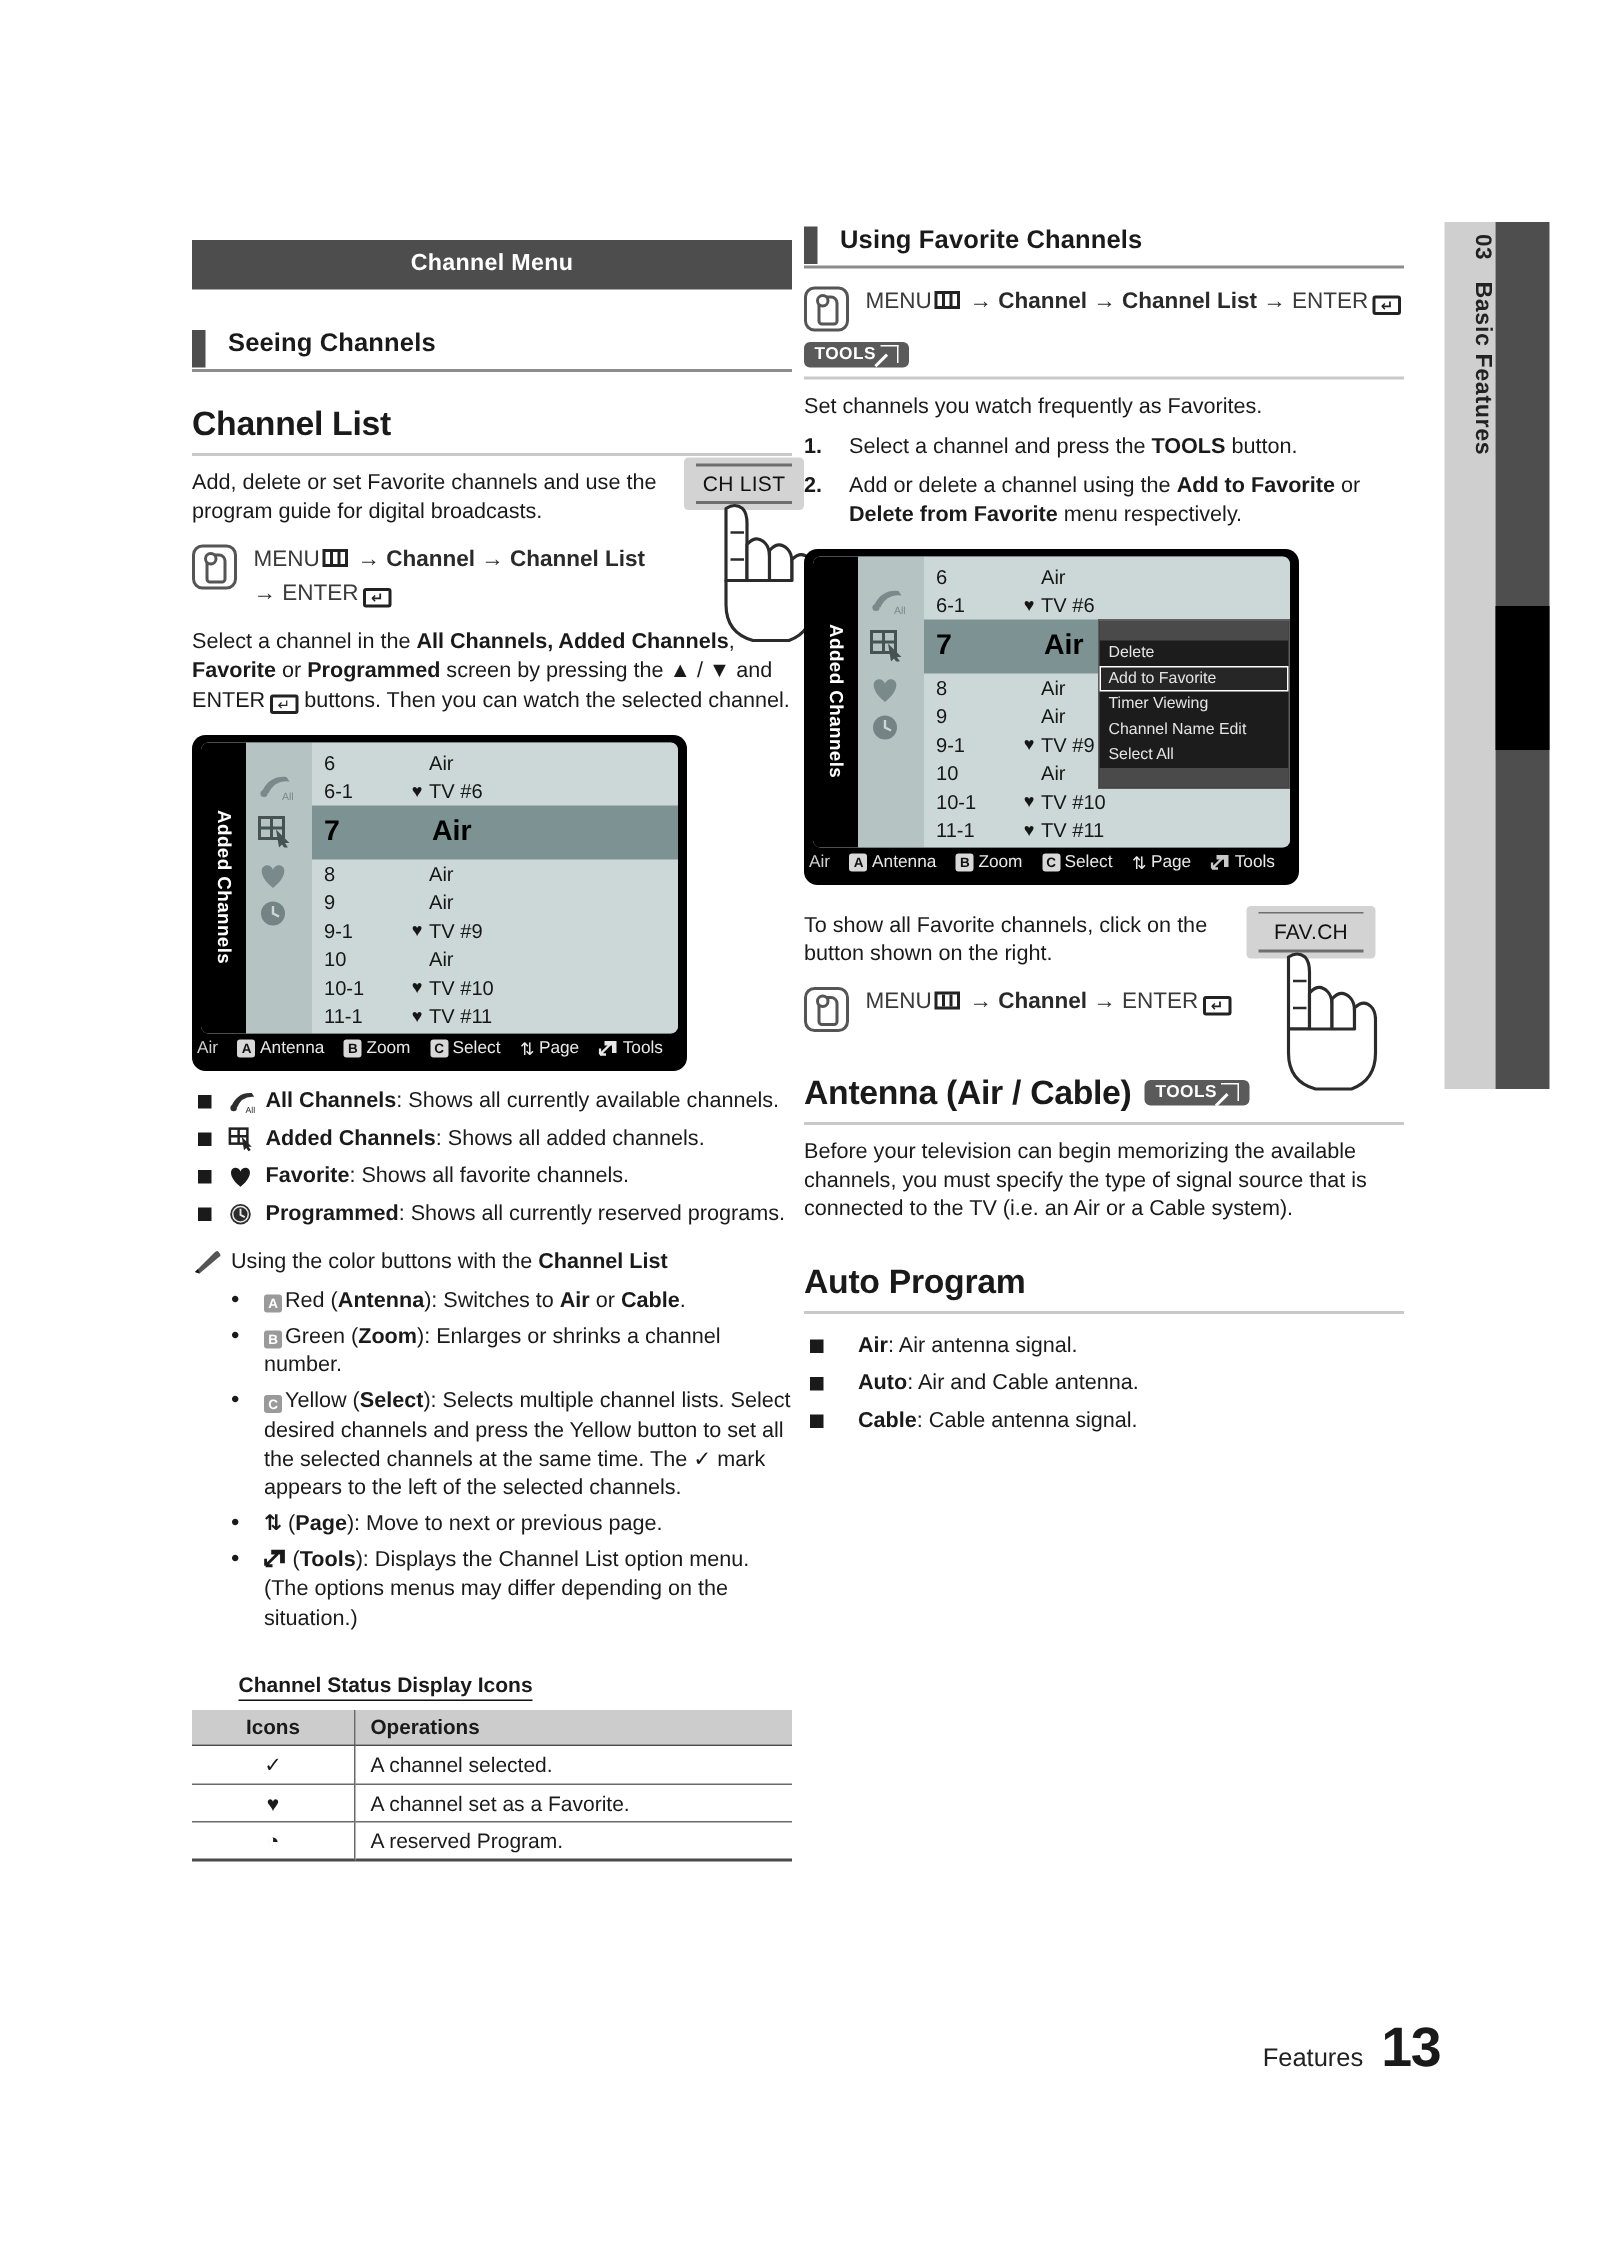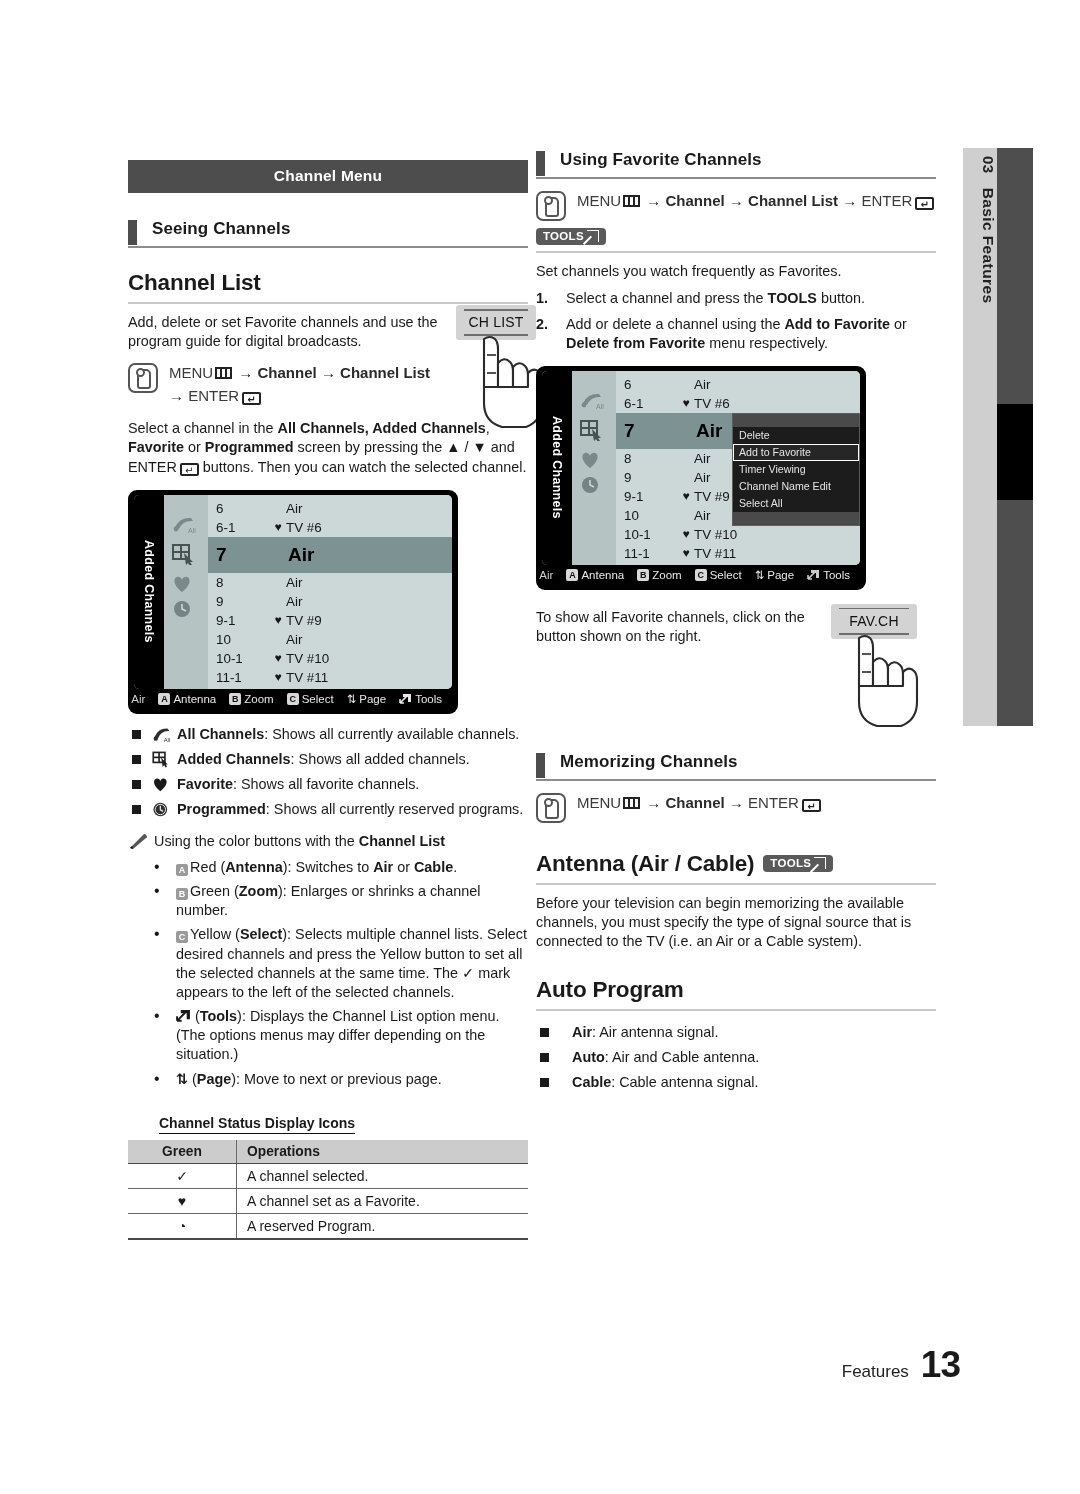--- a/index.html
+++ b/index.html
@@ -414,35 +414,35 @@
       <li>
         <span class="csq">A</span><span>Red (</span><b>Antenna</b><span>): Switches to </span><b>Air</b><span> or </span><b>Cable</b><span>.</span>
       </li>
       <li>
         <span class="csq">B</span><span>Green (</span><b>Zoom</b><span>): Enlarges or shrinks a channel number.</span>
       </li>
       <li>
         <span class="csq">C</span><span>Yellow (</span><b>Select</b><span>): Selects multiple channel lists. Select desired channels and press the Yellow button to set all the selected channels at the same time. The ✓ mark appears to the left of the selected channels.</span>
       </li>
       <li>
+        <span style="margin-right:4px;font-weight:bold">⇅</span><span>(</span><b>Page</b><span>): Move to next or previous page.</span>
+      </li>
+      <li>
         <svg width="15" height="14" viewBox="0 0 14 13" style="vertical-align:-2px;margin-right:4px">
           <path d="M4.5 1 h8.5 v8.5 h-3 v-5.5 h-5.5 z" fill="#1a1a1a"></path>
             <path d="M1 11 L8.5 3.5 M1 11 l0 -4.3 M1 11 l4.3 0" stroke="#1a1a1a" stroke-width="1.8" fill="none"></path>
         </svg><span>(</span><b>Tools</b><span>): Displays the Channel List option menu. (The options menus may differ depending on the situation.)</span>
       </li>
-      <li>
-        <span style="margin-right:4px;font-weight:bold">⇅</span><span>(</span><b>Page</b><span>): Move to next or previous page.</span>
-      </li>
     </ul>
 
     <div class="tbl-cap">Channel Status Display Icons</div>
     <table class="icons">
       <thead>
         <tr>
-          <th class="c">Green</th>
+          <th class="c">Icons</th>
           <th>Operations</th>
         </tr>
       </thead>
       <tbody>
         <tr>
           <td class="c">✓</td>
           <td>A channel selected.</td>
         </tr>
         <tr>
           <td class="c">♥</td>
@@ -607,21 +607,20 @@
             <path d="M34 30 q6 -7 12 -1 q3 3 3 9 l0 20 l-15 0 z"></path>
             <path d="M49 34 q6 -7 12 -1 q3 3 3 9 l0 18 l-15 0 z"></path>
             <path d="M64 40 q6 -6 11 -1 q3 3 3 9 l0 22 q0 18 -16 24 l-24 0 q-18 -5 -18 -24 l0 -16 l44 0 z"></path>
           </g>
           <path d="M23 22 l9 0" stroke="#2b2b2b" stroke-width="1.6" fill="none"></path>
           <path d="M23 40 l9 0" stroke="#2b2b2b" stroke-width="1.6" fill="none"></path>
         </svg>
       </div>
     </div>
 
-    <div class="sec-head" style="margin-top:106px">Memorizing Channels</div>
 
     <div class="path">
       <span class="hand-icn"></span>
       <span class="path-txt">
         <span class="lite">MENU</span><span class="glyph-menu"></span>
         → <span>Channel</span>
         → <span class="lite">ENTER</span><span class="glyph-enter">↵</span>
       </span>
     </div>
 

